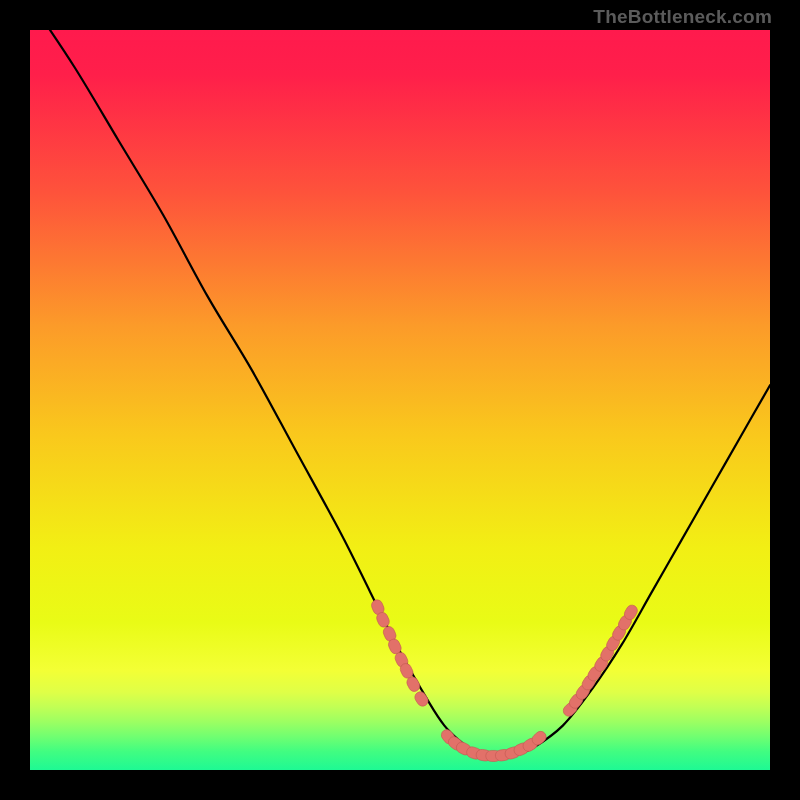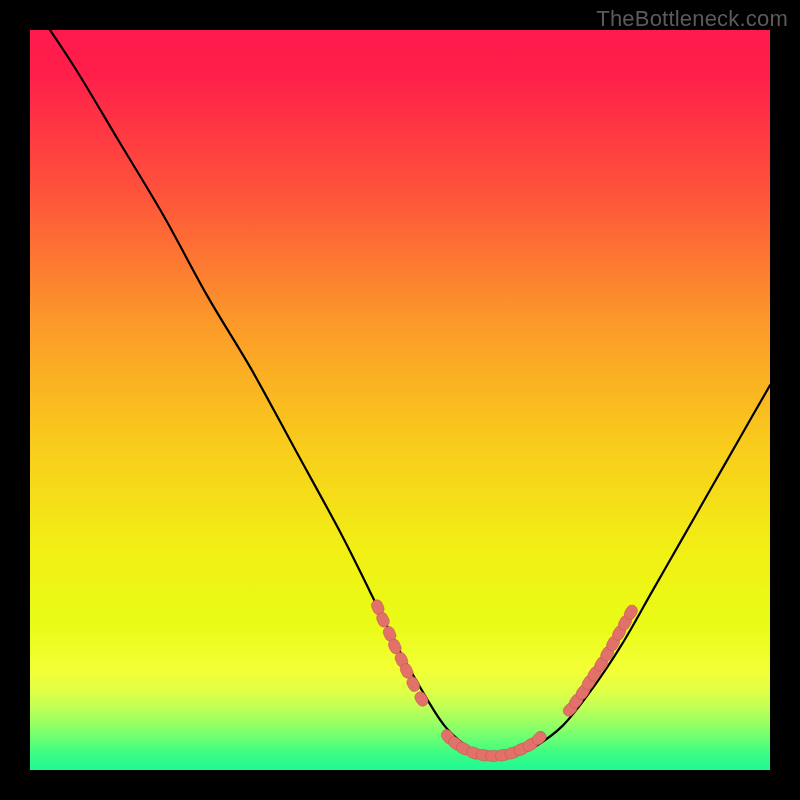--- a/index.html
+++ b/index.html
@@ -26,24 +26,24 @@
   }
   .curve-svg {
     position: absolute;
     inset: 0;
     width: 100%;
     height: 100%;
   }
   .watermark {
     position: absolute;
     top: 6px;
-    right: 12px;
+    right: 28px;
     font-family: Arial, Helvetica, sans-serif;
-    font-size: 22px;
-    font-weight: 400;
+    font-size: 19px;
+    font-weight: 700;
     color: #5b5b5b;
     letter-spacing: 0.2px;
   }
 </style>
 </head>
 <body>
 
 <div class="chart-container">
   <div class="watermark">TheBottleneck.com</div>
 

